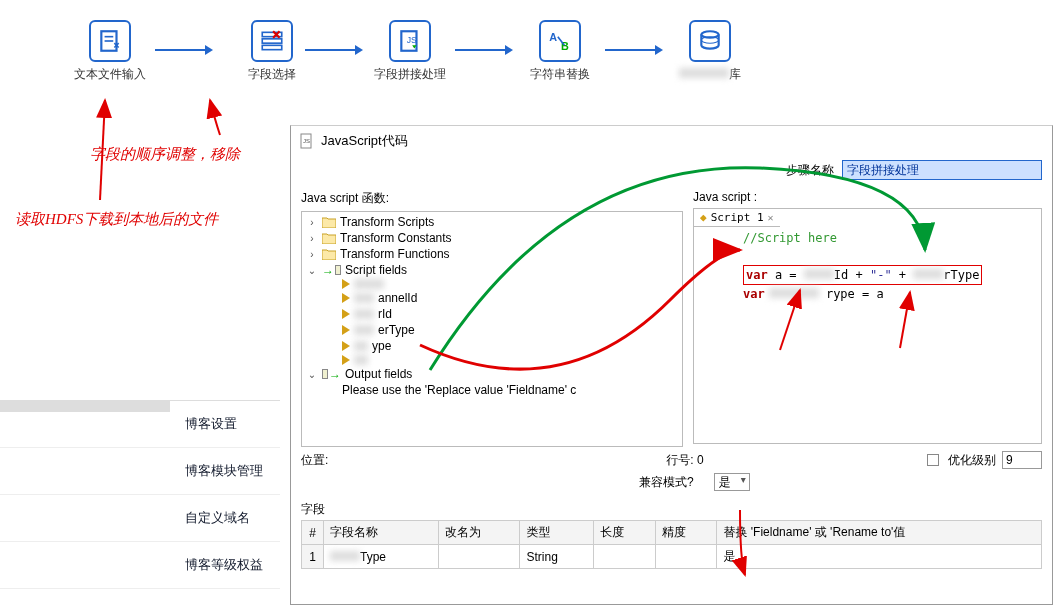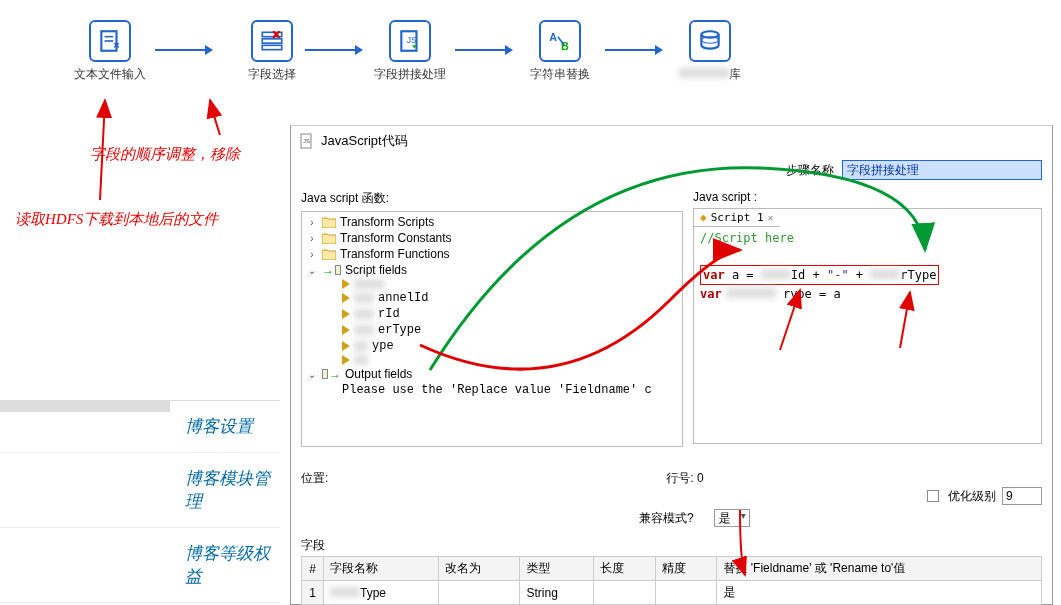--- a/index.html
+++ b/index.html
@@ -83,24 +83,23 @@
     .sidebar-gray {
       position: absolute;
       left: 0;
       top: 400px;
       width: 170px;
       height: 12px;
       background: #ddd;
     }
     .sidebar-item {
       padding: 14px 0 14px 185px;
-      font-size: 17px;
-      color: #0369a1;
+      font-size: 13px;
+      color: #0f172a;
       border-bottom: 1px solid #eee;
-      font-style: italic;
     }
     
     
     .dialog {
       position: absolute;
       left: 290px;
       top: 125px;
       right: 8px;
       bottom: 0;
       background: #fff;
@@ -169,21 +168,21 @@
       display: inline-block;
       text-align: center;
       color: #555;
       font-size: 10px;
     }
     .tree-folder-icon {
       width: 14px; height: 12px;
       display: inline-block;
     }
     .tree-folder-icon svg { width: 14px; height: 12px; }
-    .tree-indent-2 { padding-left: 36px; font-family: Liberation Mono, monospace; }
+    .tree-indent-2 { padding-left: 36px; }
     .field-marker {
       width: 0; height: 0;
       border-left: 8px solid #d4a017;
       border-top: 5px solid transparent;
       border-bottom: 5px solid transparent;
       display: inline-block;
     }
     .io-icon {
       display: inline-flex;
       align-items: center;
@@ -208,34 +207,35 @@
       font-size: 11px;
       display: inline-flex;
       align-items: center;
       gap: 4px;
     }
     .script-tab-icon { color:#d4a017; }
     .script-tab-close { color:#888; font-size:10px; }
     .script-content {
       padding: 2px 6px;
       line-height: 1.5;
+      margin-left: 43px;
     }
     .script-comment { color: #393; }
     .script-kw { color: #a00; font-weight: bold; }
     .script-str { color: #339; }
     .highlight-box { border: 1px solid #e00000; display: inline-block; padding: 0 2px; }
     
     .script-footer {
       padding: 4px 10px;
       display: flex;
       align-items: center;
       gap: 20px;
       font-size: 12px;
     }
-    .script-footer .right { margin-left: auto; display:flex; align-items:center; gap:6px;margin-top:36px;}
+    .script-footer .right { margin-left: auto; display:flex; align-items:center; gap:6px;}
     .compat-select {
       border: 1px solid #999;
       padding: 1px 18px 1px 4px;
       font-size: 12px;
       background: #fff;
       appearance: none;
       position: relative;
     }
     .compat-wrap { position: relative; display:inline-block;}
     .compat-wrap::after {
@@ -345,20 +345,21 @@
 <div class="annotation" style="left:90px; top:145px">字段的顺序调整，移除</div>
 <div class="annotation" style="left:700px; top:352px">将ID ，Type两个字段拼接</div>
 <div class="annotation" style="left:700px; top:373px">将拼接后的值作为 Type的字段值</div>
 <div class="annotation" style="left:700px; top:478px">此处要选是， 将拼接好的至替换原来的</div>
 <div class="annotation" style="left:700px; top:497px">Type</div>
 
 <div class="sidebar-gray"></div>
 <div class="sidebar">
   <div class="sidebar-item">博客设置</div>
   <div class="sidebar-item">博客模块管理</div>
+  <div class="sidebar-item">自定义域名</div>
   <div class="sidebar-item">博客等级权益</div>
 </div>
 
 <div class="dialog">
   <div class="dialog-title">
     <span class="dialog-title-icon">
       <svg viewBox="0 0 16 16">
           <rect x="2" y="1" width="10" height="14" fill="#fff" stroke="#888"></rect>
           <text x="4" y="10" font-size="6" fill="#555">JS</text>
         </svg>

